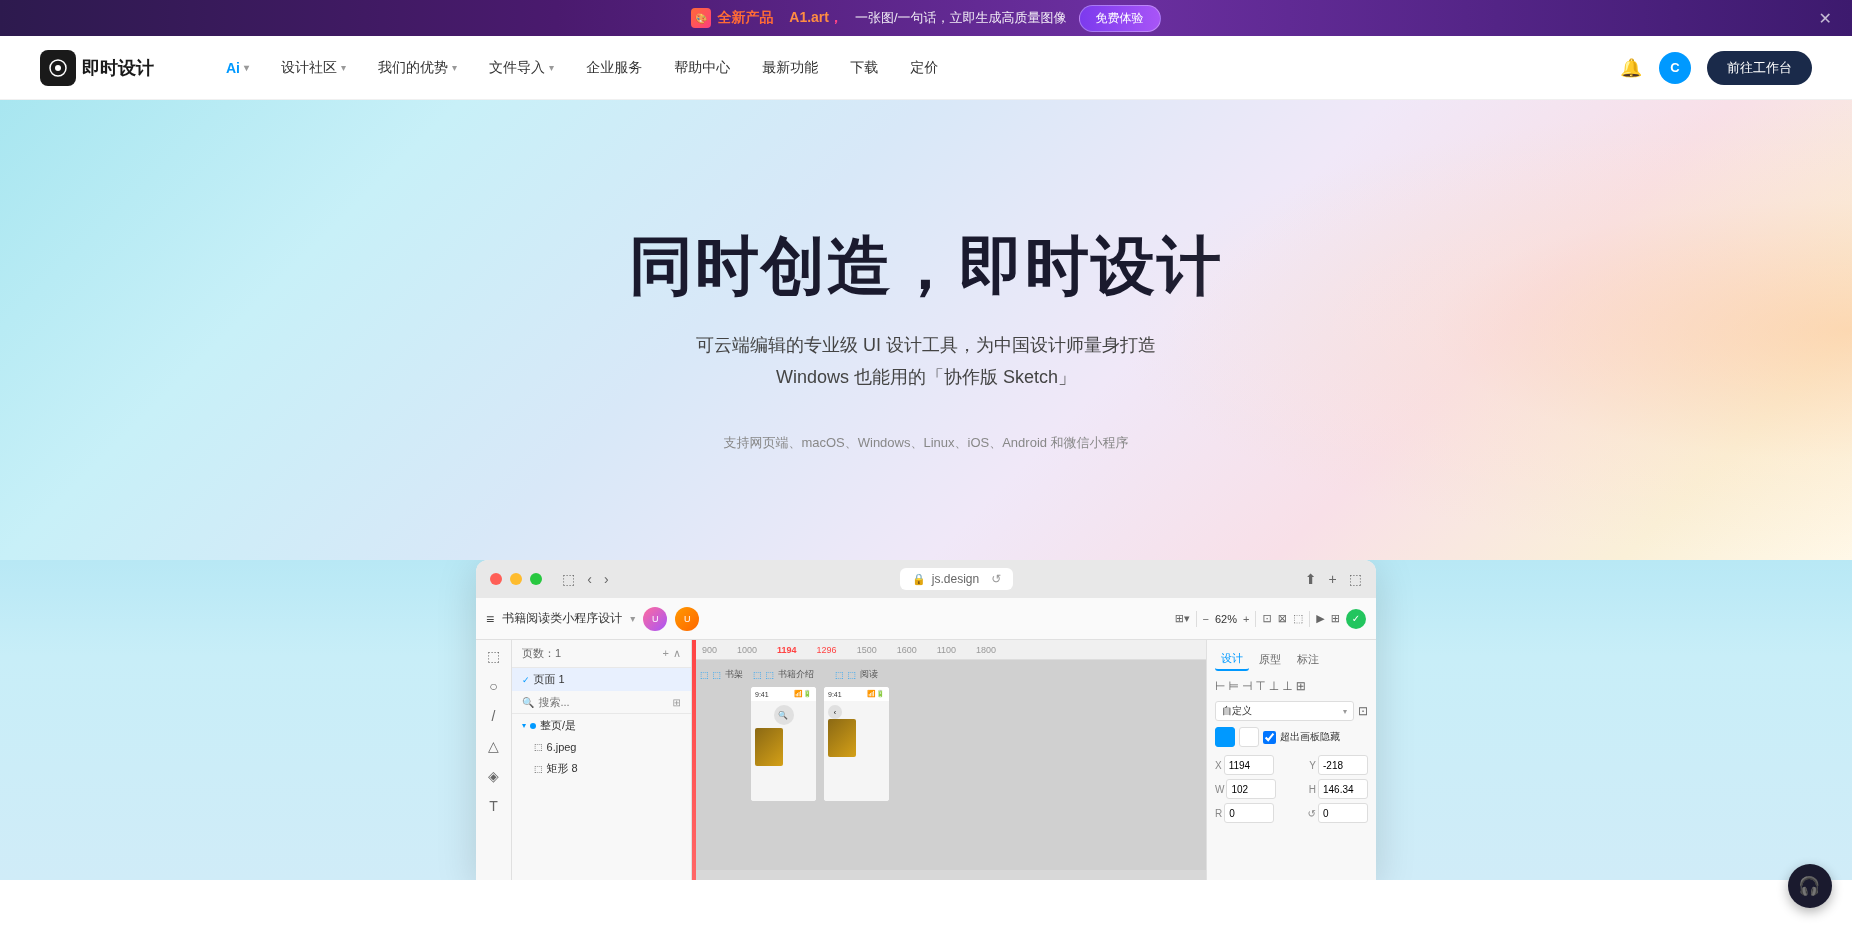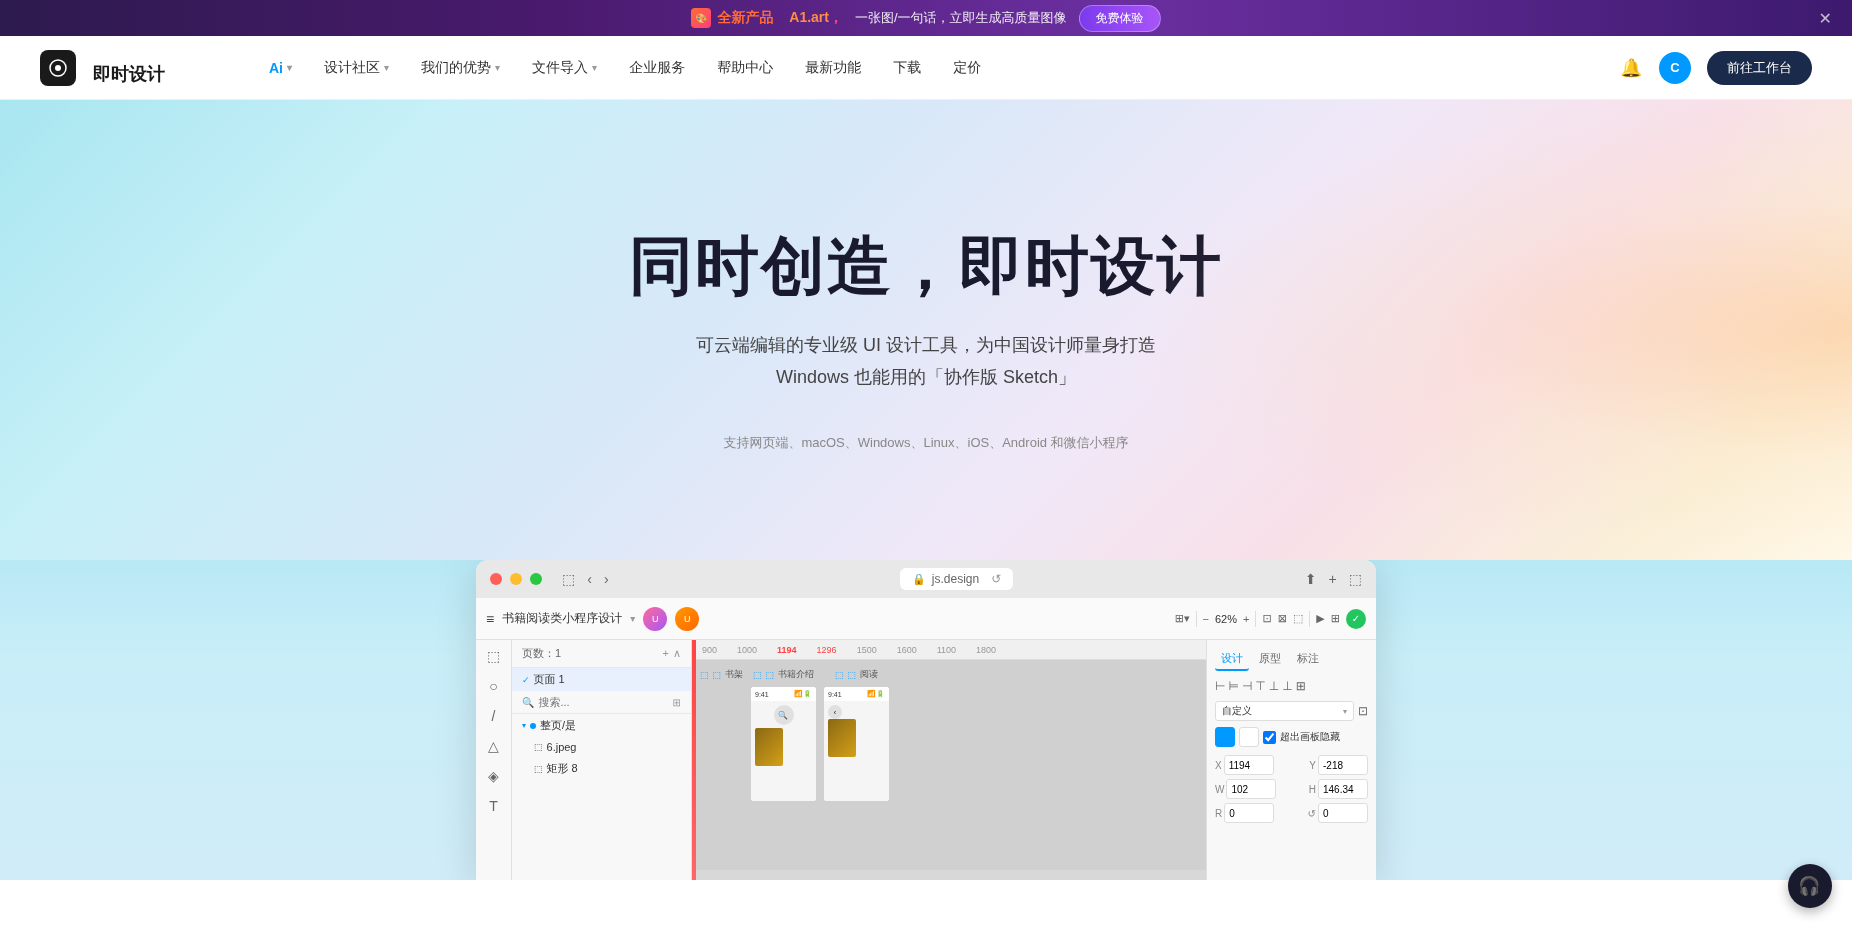--- a/index.html
+++ b/index.html
@@ -74,23 +74,23 @@
       height: 64px;
       background: white;
       display: flex;
       align-items: center;
       padding: 0 40px;
       border-bottom: 1px solid #f0f0f0;
       gap: 0;
     }
     .logo-area {
       display: flex;
-      align-items: flex-end;
-      gap: 17px;
-      margin-right: 92px;
+      align-items: center;
+      gap: 6px;
+      margin-right: 60px;
     }
     .logo-icon {
       width: 36px;
       height: 36px;
       background: #1a1a1a;
       border-radius: 8px;
       display: flex;
       align-items: center;
       justify-content: center;
       color: white;
@@ -397,20 +397,21 @@
     .panel-right {
       width: 170px;
       background: #f8f8f8;
       border-left: 1px solid #e0e0e0;
       padding: 8px;
     }
     .panel-tabs {
       display: flex;
       gap: 4px;
       margin-bottom: 8px;
+      align-items: center;
     }
     .panel-tab {
       font-size: 11px;
       color: #666;
       padding: 3px 6px;
       cursor: pointer;
       border-radius: 3px;
     }
     .panel-tab.active {
       color: #0099ff;

